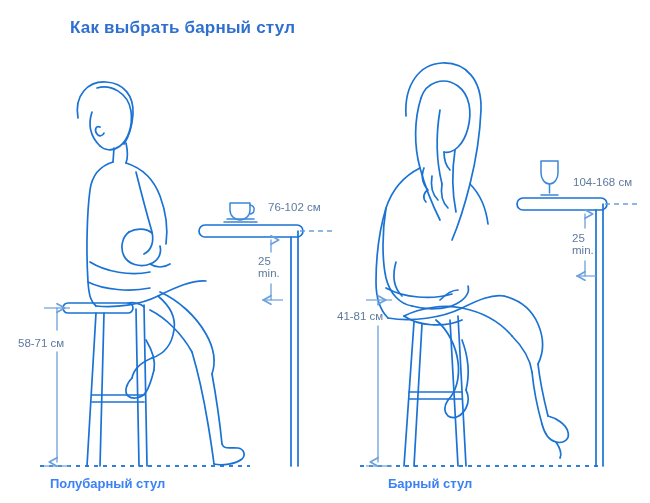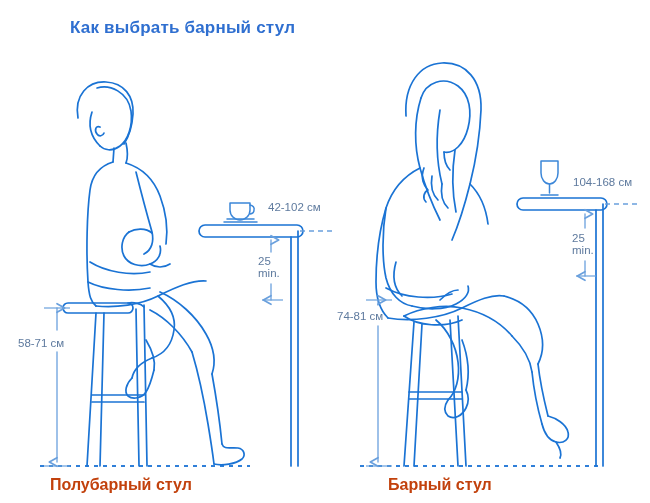--- a/index.html
+++ b/index.html
@@ -20,22 +20,22 @@
   .dim-label{
     position:absolute;
     color:#5e7a9e;
     font-size:11.5px;
     white-space:nowrap;
     line-height:1.05;
   }
   .dim-stack{font-size:11.5px;line-height:1.08;}
   .caption{
     position:absolute;
-    color:#c2410c;
-    font-size:16px;
+    color:#3b82f6;
+    font-size:13px;
     font-weight:bold;
     white-space:nowrap;
   }
   #lbl-counter-height{left:268px;top:201px;}
   #lbl-counter-gap{left:258px;top:255px;width:32px;}
   #lbl-stool-height{left:18px;top:337px;}
   #lbl-bar-height{left:573px;top:176px;}
   #lbl-bar-gap{left:572px;top:232px;width:32px;}
   #lbl-barstool-height{left:337px;top:310px;}
   #cap-left{left:50px;top:476px;}
@@ -241,35 +241,35 @@
       <g>
         <path class="dim" d="M585,214 L585,228" marker-start="url(#arrUp)"></path>
         <path class="dim" d="M585,261 L585,276" marker-end="url(#arrDn)"></path>
         <path class="tick" d="M576,276 L596,276"></path>
       </g>
 
       <path class="dimdash" d="M605,204 L640,204"></path>
     </g>
   </svg>
 
-  <div class="dim-label" id="lbl-counter-height">42-102 см</div>
+  <div class="dim-label" id="lbl-counter-height">76-102 см</div>
 
   <div class="dim-label dim-stack" id="lbl-counter-gap">
     <div>25</div>
     <div>min.</div>
   </div>
 
   <div class="dim-label" id="lbl-stool-height">58-71 см</div>
 
   <div class="dim-label" id="lbl-bar-height">104-168 см</div>
 
   <div class="dim-label dim-stack" id="lbl-bar-gap">
     <div>25</div>
     <div>min.</div>
   </div>
 
-  <div class="dim-label" id="lbl-barstool-height">74-81 см</div>
+  <div class="dim-label" id="lbl-barstool-height">41-81 см</div>
 
   <div class="caption" id="cap-left">Полубарный стул</div>
 
   <div class="caption" id="cap-right">Барный стул</div>
 
 </div>
 
 </body></html>

